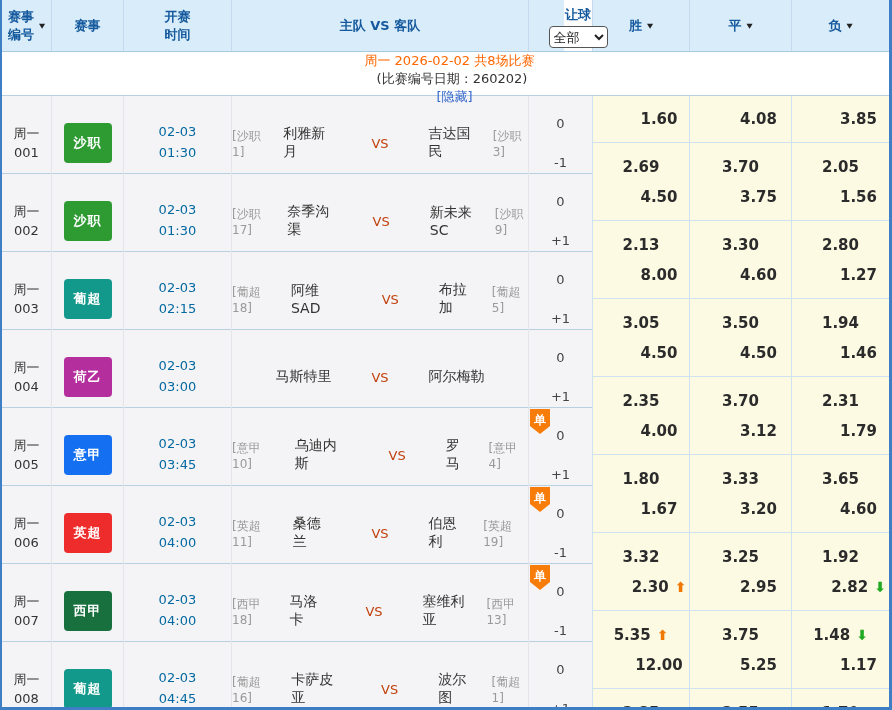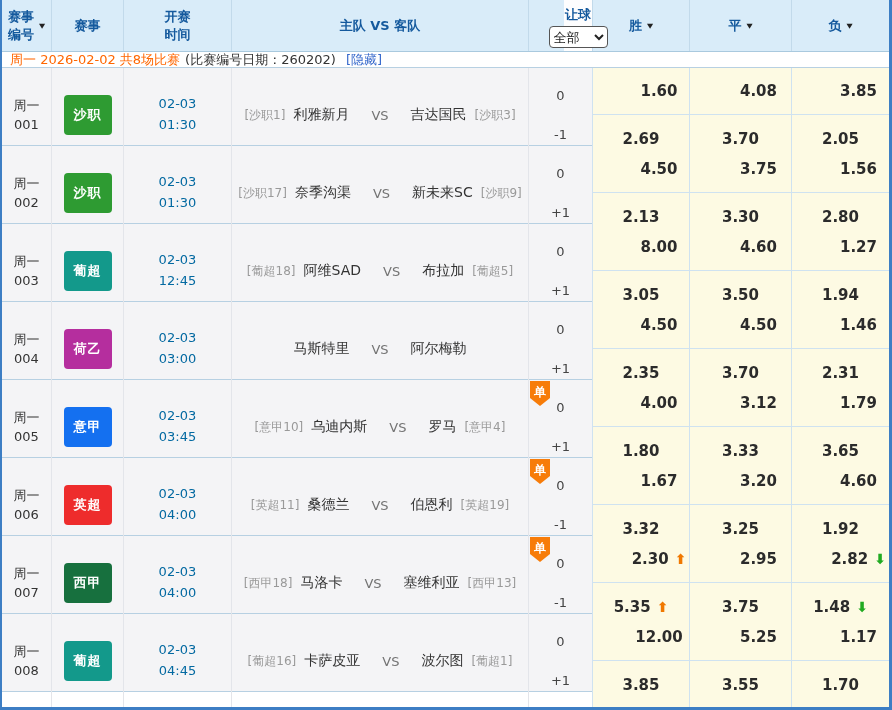--- a/index.html
+++ b/index.html
@@ -36,23 +36,24 @@
   .sort-arrow { font-size: 8px; color: #222; transform: scaleY(0.85); }
   .th-handicap { background: #fdfdfe; flex-direction: column; gap: 2px; padding-top: 3px; margin-left: 35px; }
   .handicap-select {
     width: 59px; height: 22px; font-size: 13px;
     font-family: "DejaVu Sans", "Liberation Sans", sans-serif;
     border: 1px solid #555; border-radius: 4px; background: #fff; color: #222;
   }
 
   
   .subheader {
-    height: 16px; display: flex; align-items: center;
+    height: 44px; display: flex; align-items: center;
     background: #fff; padding-left: 8px; font-size: 13px;
     border-bottom: 1px solid #b7d0e2;
+    flex-direction: column;
   }
   .sub-orange { color: #ff6600; }
   .sub-dark { color: #333; margin-left: 5px; }
   .sub-link { color: #3467cb; margin-left: 10px; text-decoration: none; cursor: pointer; }
 
   
   .match-row {
     display: grid;
     grid-template-columns: 50px 72px 108px 297px 64px 97px 102px 1fr;
     height: 78px;
@@ -62,24 +63,24 @@
   .cell {
     display: flex; align-items: center; justify-content: center;
     border-right: 1px solid #e3e5ea;
   }
   .col-id { flex-direction: column; font-size: 13px; color: #333; line-height: 1.5; }
   .badge {
     color: #fff; font-size: 13px; font-weight: bold;
     padding: 11px 10px; border-radius: 4px; letter-spacing: 1px;
   }
   .col-time { flex-direction: column; font-size: 13px; color: #0369a1; line-height: 1.6; }
-  .col-teams { font-size: 14px; color: #333; gap: 8px; }
+  .col-teams { font-size: 14px; color: #333; gap: 16px; }
   .team-tag { font-size: 12px; color: #999; }
   .team-name { font-weight: 500; }
-  .vs-label { font-size: 13px; color: #737373; margin: 0 14px; text-align: right; }
+  .vs-label { font-size: 13px; color: #c2410c; margin: 0 24px; text-align: right; }
 
   .col-handicap {
     position: relative; flex-direction: column;
     border-right: 1px solid #cfe2f0; justify-content: space-around;
     font-size: 13px; color: #444; padding: 8px 0;
   }
   .hline { height: 39px; display: flex; align-items: center; }
   .dan-badge {
     position: absolute; top: 1px; left: 1px;
     width: 20px; height: 25px;
@@ -265,21 +266,21 @@
   <div class="match-row">
     <div class="cell col-id">
       <span>周一</span>
       <span>003</span>
     </div>
     <div class="cell">
       <span class="badge" style="background: rgb(19, 153, 139);">葡超</span>
     </div>
     <div class="cell col-time">
       <span>02-03</span>
-      <span>12:45</span>
+      <span>02:15</span>
     </div>
     <div class="cell col-teams">
       <span class="team-tag">[葡超18]</span>
       <span class="team-name">阿维SAD</span>
       <span class="vs-label">VS</span>
       <span class="team-name">布拉加</span>
       <span class="team-tag">[葡超5]</span>
     </div>
     <div class="cell col-handicap">
 

